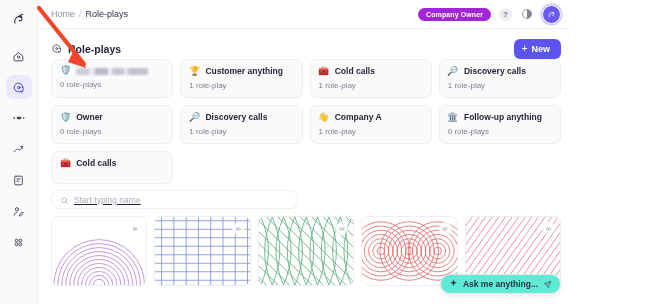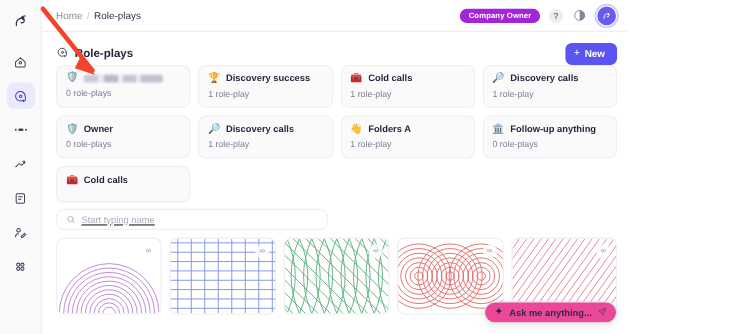--- a/index.html
+++ b/index.html
@@ -152,21 +152,21 @@
     position:absolute; top:5px; right:5px;
     width:13px;height:13px;border-radius:50%;
     background:rgba(255,255,255,.82);
     display:flex;align-items:center;justify-content:center;
     font-size:7px;color:#8d90a1;
   }
 
   
   .ask-widget {
     position:absolute; right:9px; bottom:10px;
-    background:#ec4899; border:1px solid #e7e8ee;
+    background:#5eead4; border:1px solid #e7e8ee;
     border-radius:13px; height:20px;
     display:flex; align-items:center; gap:5px;
     padding: 0 8px;
     box-shadow: 0 2px 7px rgba(25,25,50,.10);
     z-index: 6;
   }
   .ask-text { font-size:8.5px; color:#2b2e44; font-weight:600; }
   .ask-spark { font-size:9px; color:#17192b; line-height:1; }
 
   
@@ -303,21 +303,21 @@
           <div class="folder-card">
             <div class="folder-top">
               <span class="folder-emoji">🛡️</span>
               <span class="folder-name redacted"></span>
             </div>
             <div class="folder-count">0 role-plays</div>
           </div>
           <div class="folder-card">
             <div class="folder-top">
               <span class="folder-emoji">🏆</span>
-              <span class="folder-name">Discovery success</span>
+              <span class="folder-name">Customer anything</span>
             </div>
             <div class="folder-count">1 role-play</div>
           </div>
           <div class="folder-card">
             <div class="folder-top">
               <span class="folder-emoji">🧰</span>
               <span class="folder-name">Cold calls</span>
             </div>
             <div class="folder-count">1 role-play</div>
           </div>
@@ -338,21 +338,21 @@
           <div class="folder-card">
             <div class="folder-top">
               <span class="folder-emoji">🔎</span>
               <span class="folder-name">Discovery calls</span>
             </div>
             <div class="folder-count">1 role-play</div>
           </div>
           <div class="folder-card">
             <div class="folder-top">
               <span class="folder-emoji">👋</span>
-              <span class="folder-name">Folders A</span>
+              <span class="folder-name">Company A</span>
             </div>
             <div class="folder-count">1 role-play</div>
           </div>
           <div class="folder-card">
             <div class="folder-top">
               <span class="folder-emoji">🏛️</span>
               <span class="folder-name">Follow-up anything</span>
             </div>
             <div class="folder-count">0 role-plays</div>
           </div>

